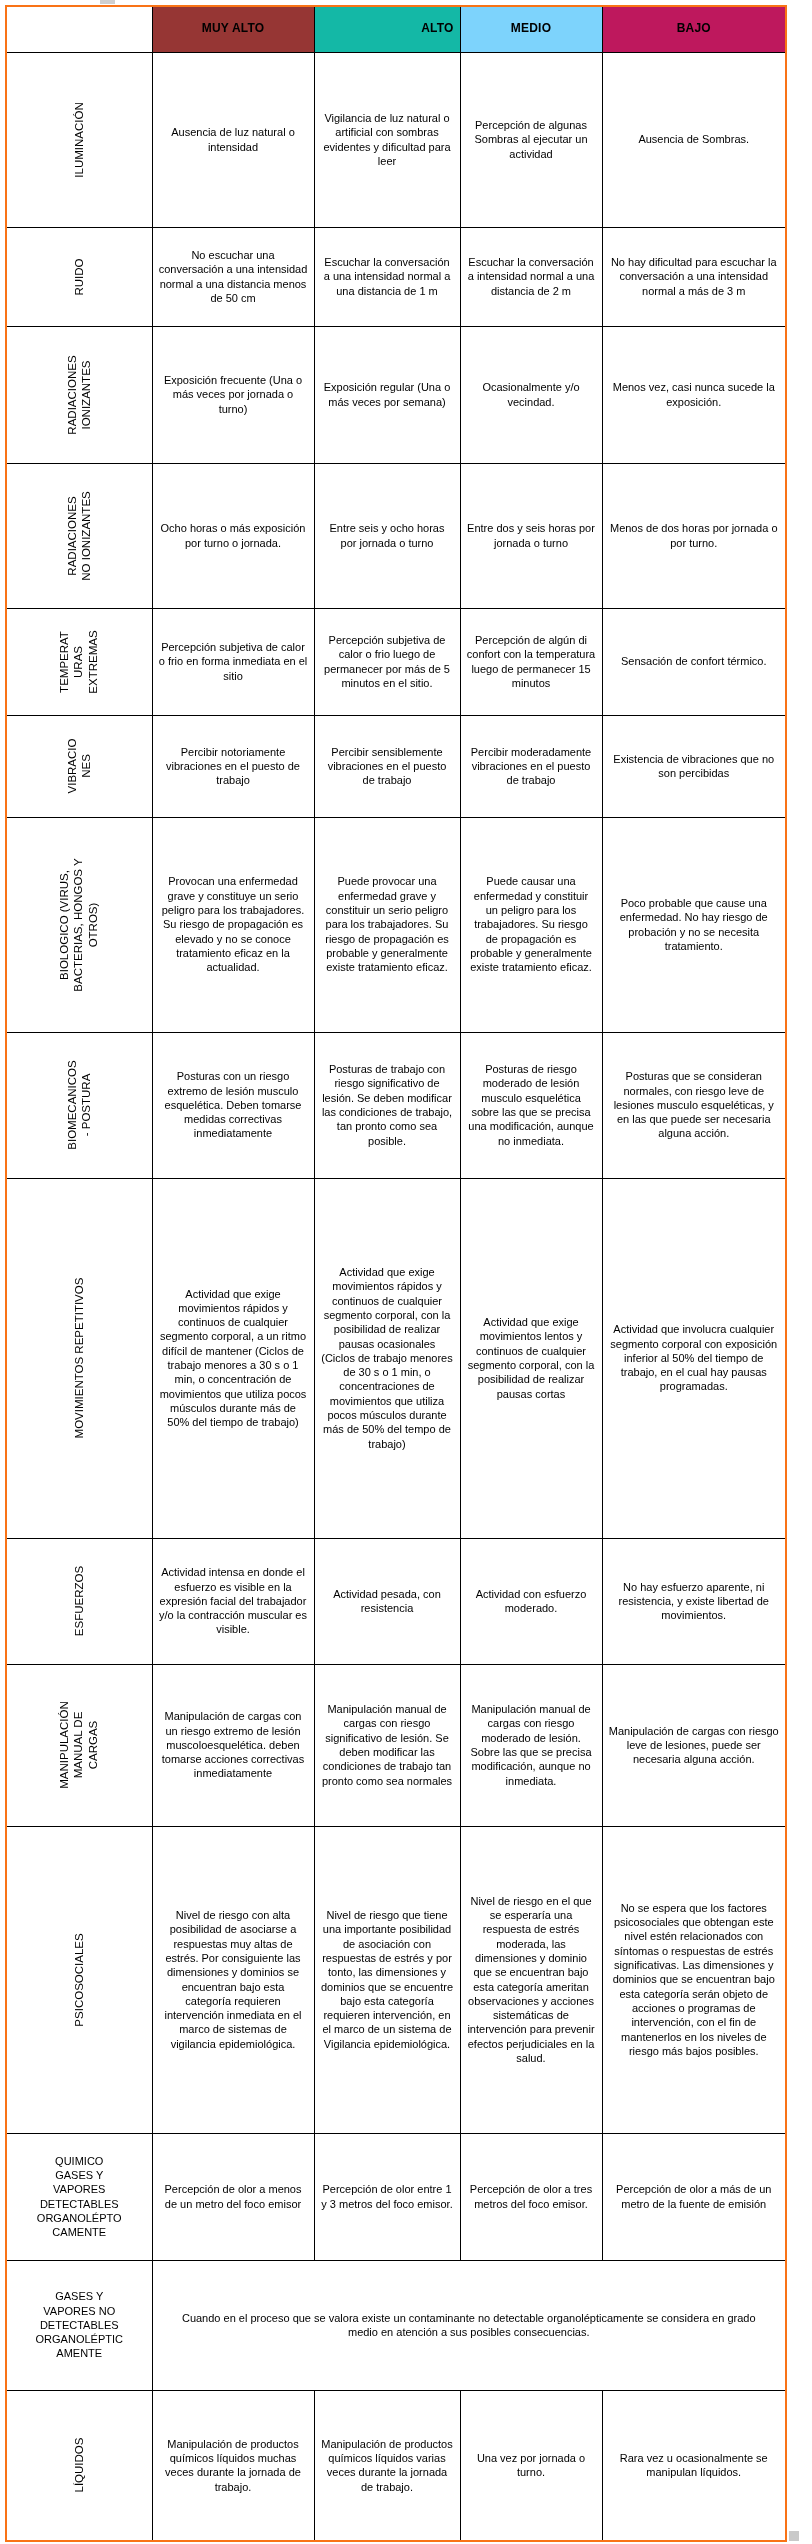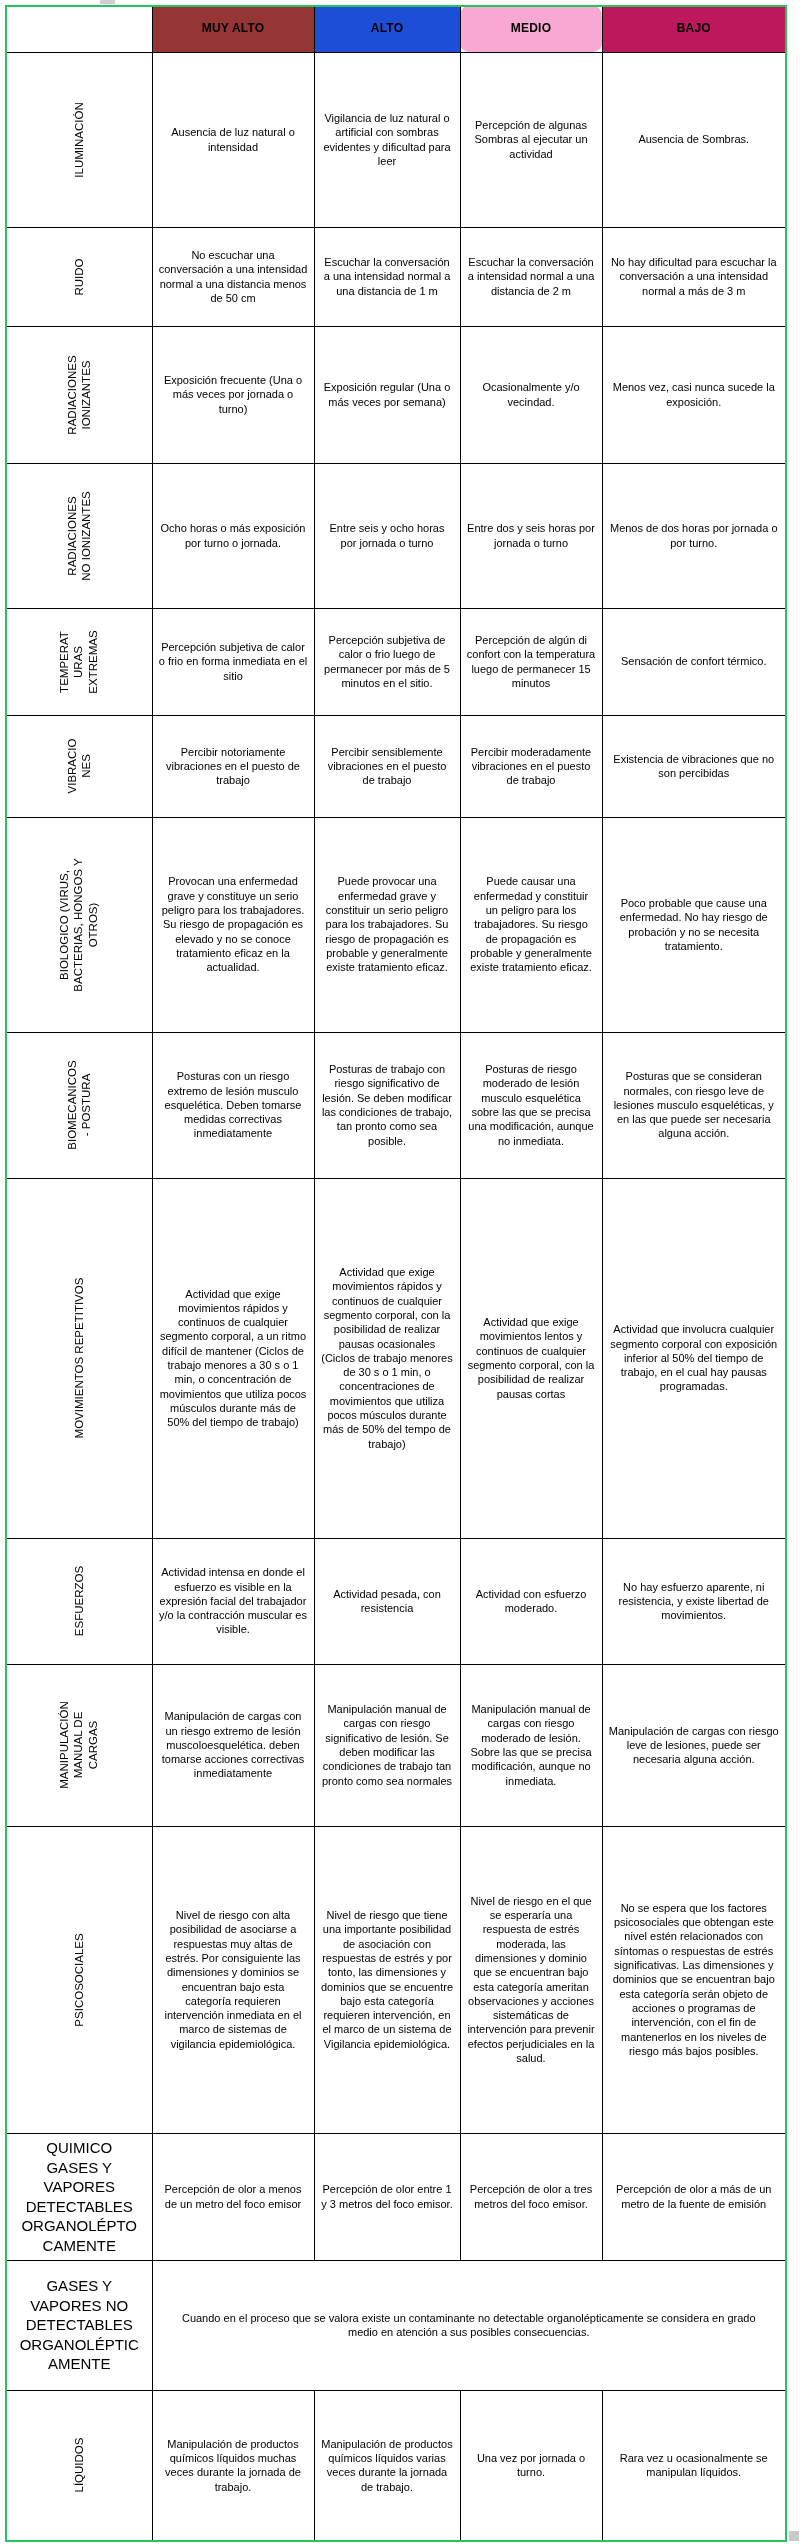--- a/index.html
+++ b/index.html
@@ -4,39 +4,39 @@
 <style>
   html,body{margin:0;padding:0;}
   body{
     width:812px;height:2544px;position:relative;background:#fff;
     font-family:"Liberation Sans","DejaVu Sans",sans-serif;color:#000;
     overflow:hidden;
   }
   table.matrix{
     border-collapse:collapse;table-layout:fixed;width:780px;
     position:absolute;left:5px;top:5px;
-    border:2px solid #22c55e;
+    border:2px solid #f97316;
   }
   .matrix td,.matrix th{
     border:1px solid #000;
     vertical-align:middle;text-align:center;
     font-size:11px;line-height:1.3;
     padding:2px 6px;overflow:hidden;
     font-weight:normal;
   }
   .matrix th.level{font-weight:bold;font-size:12px;letter-spacing:.2px;}
   .matrix th.corner{background:#fff;}
   td.vcell{position:relative;padding:0;}
   .vtext{
     position:absolute;top:50%;left:50%;
     transform:translate(-50%,-50%) rotate(-90deg);
     white-space:pre-line;text-align:center;width:max-content;
     font-size:11.5px;line-height:1.25;
   }
-  .htext{white-space:pre-line;font-size:15px;line-height:1.3;}
+  .htext{white-space:pre-line;font-size:11px;line-height:1.3;}
   td.merged{padding:16px 18px;}
   .artifact{position:absolute;background:#cfcfcf;}
   .artifact.top{left:100px;top:0;width:15px;height:4px;}
   .artifact.corner{left:789px;top:2531px;width:10px;height:10px;background:#c9c9c9;}
 </style>
 </head>
 <body>
 
 <div class="artifact top"></div>
 
@@ -45,22 +45,22 @@
     <col style="width:146px">
       <col style="width:162px">
       <col style="width:146px">
       <col style="width:142px">
       <col style="width:184px">
   </colgroup>
   <tbody>
       <tr style="height:46px">
     <th class="corner"></th>
     <th class="level" style="background-color: rgb(150, 54, 52);">MUY ALTO</th>
-    <th class="level" style="background-color: #1d4ed8;">ALTO</th>
-    <th class="level" style="background-color: #f9a8d4; border-radius: 9px;">MEDIO</th>
+    <th class="level" style="background-color: #14b8a6; text-align: right;">ALTO</th>
+    <th class="level" style="background-color: #7dd3fc;">MEDIO</th>
     <th class="level" style="background-color: #be185d;">BAJO</th>
   </tr>
 
   <tr style="height:175px">
     <td class="vcell">
           <div class="vtext">ILUMINACIÓN</div>
         </td>
     <td>Ausencia de luz natural o intensidad</td>
     <td>Vigilancia de luz natural o artificial con sombras evidentes y dificultad para leer</td>
     <td>Percepción  de algunas Sombras al ejecutar un actividad</td>

